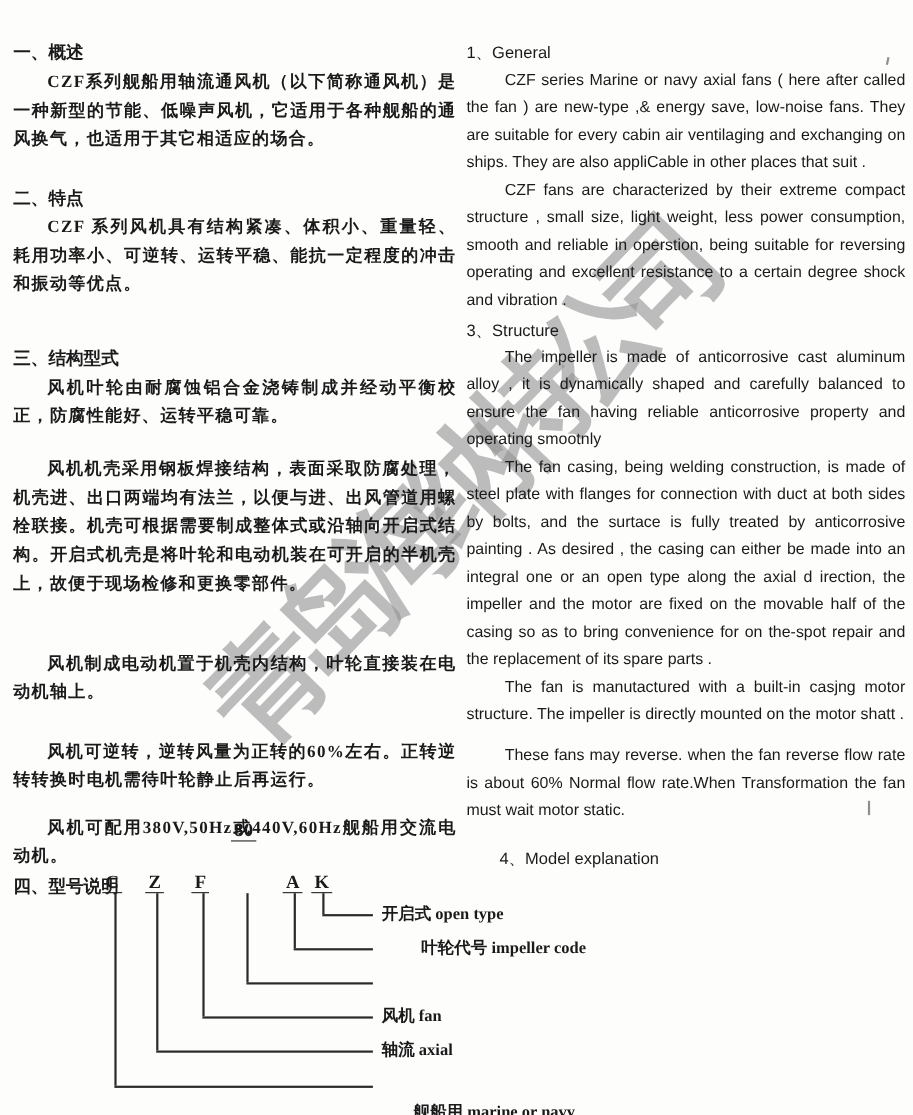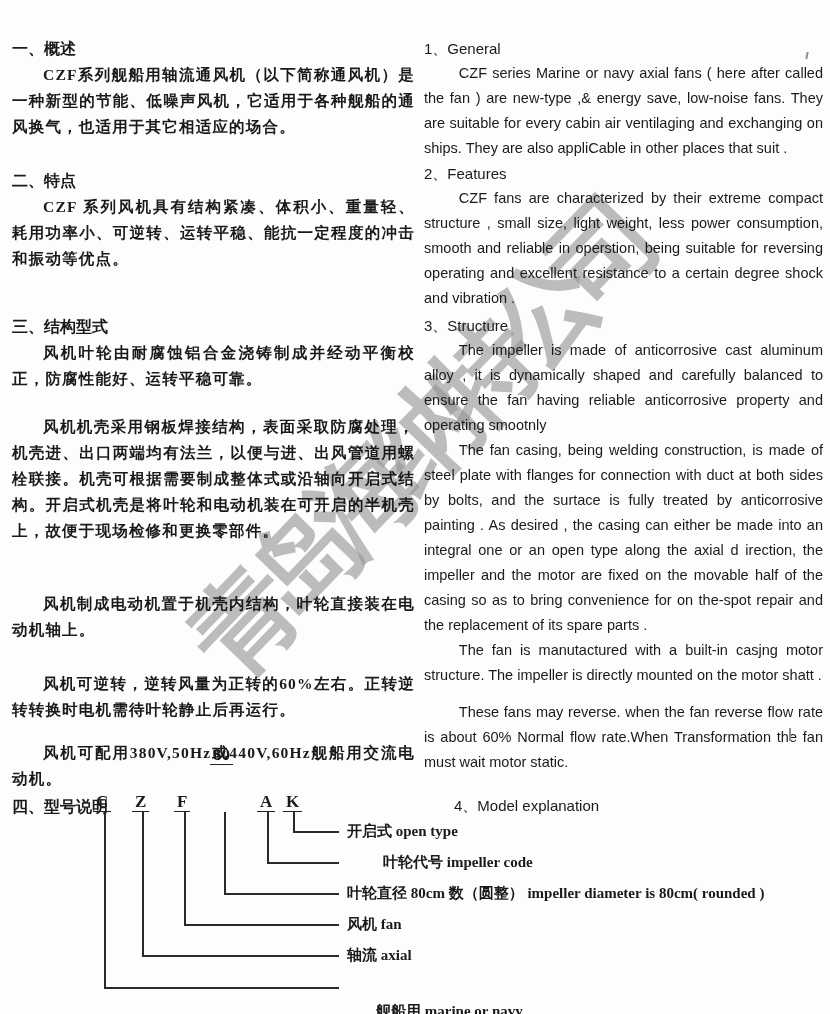--- a/index.html
+++ b/index.html
@@ -146,21 +146,20 @@
     <p class="zh-p c6">风机机壳采用钢板焊接结构，表面采取防腐处理，机壳进、出口两端均有法兰，以便与进、出风管道用螺栓联接。机壳可根据需要制成整体式或沿轴向开启式结构。开启式机壳是将叶轮和电动机装在可开启的半机壳上，故便于现场检修和更换零部件。</p>
     <p class="zh-p c7">风机制成电动机置于机壳内结构，叶轮直接装在电动机轴上。</p>
     <p class="zh-p c8">风机可逆转，逆转风量为正转的60%左右。正转逆转转换时电机需待叶轮静止后再运行。</p>
     <p class="zh-p c9">风机可配用380V,50Hz或440V,60Hz舰船用交流电动机。</p>
     <h3 class="zh-h c10">四、型号说明</h3>
   </div>
 
   <div class="col col-en">
     <h3 class="en-h e0">1、General</h3>
     <p class="en-p e1">CZF series Marine or navy axial fans ( here after called the fan ) are new-type ,&amp; energy save, low-noise fans. They are suitable for every cabin air ventilaging and exchanging on ships. They are also appliCable in other places that suit .</p>
-    <h3 class="en-h e2">2、Features</h3>
     <p class="en-p e3">CZF fans are characterized by their extreme compact structure , small size, light weight, less power consumption, smooth and reliable in operstion, being suitable for reversing operating and excellent resistance to a certain degree shock and vibration .</p>
     <h3 class="en-h e4">3、Structure</h3>
     <p class="en-p e5">The impeller is made of anticorrosive cast aluminum alloy , it is dynamically shaped and carefully balanced to ensure the fan having reliable anticorrosive property and operating smootnly</p>
     <p class="en-p e6">The fan casing, being welding construction, is made of steel plate with flanges for connection with duct at both sides by bolts, and the surtace is fully treated by anticorrosive painting . As desired , the casing can either be made into an integral one or an open type along the axial d irection, the impeller and the motor are fixed on the movable half of the casing so as to bring convenience for on the-spot repair and the replacement of its spare parts .</p>
     <p class="en-p e7">The fan is manutactured with a built-in casjng motor structure. The impeller is directly mounted on the motor shatt .</p>
     <p class="en-p e8">These fans may reverse. when the fan reverse flow rate is about 60% Normal flow rate.When Transformation the fan must wait motor static.</p>
     <h3 class="en-h e10">4、Model explanation</h3>
   </div>
 
   <div class="diagram">
@@ -180,21 +179,20 @@
 
     <div class="hline h-k"></div>
     <div class="hline h-a"></div>
     <div class="hline h-80"></div>
     <div class="hline h-f"></div>
     <div class="hline h-z"></div>
     <div class="hline h-c"></div>
 
     <span class="dlabel dl-0">开启式 open type</span>
     <span class="dlabel dl-1">叶轮代号 impeller code</span>
-    <span class="dlabel dl-2">叶轮直径 80cm 数（圆整）  impeller diameter is 80cm( rounded )</span>
     <span class="dlabel dl-3">风机 fan</span>
     <span class="dlabel dl-4">轴流 axial</span>
     <span class="dlabel dl-5">舰船用  marine or navy</span>
   </div>
 
   <div class="artifact art-1"></div>
   <div class="artifact art-2"></div>
 
 </div>
 

